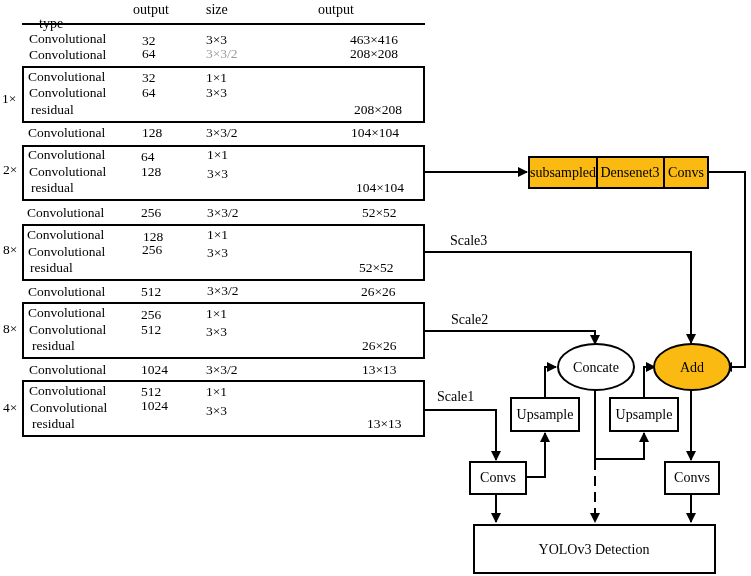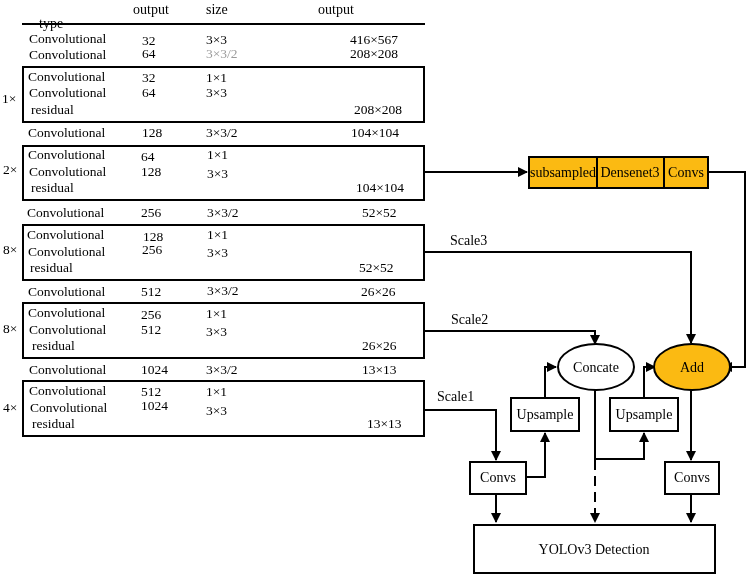--- a/index.html
+++ b/index.html
@@ -17,21 +17,21 @@
 
 <span class="t hdr" style="left:39px;top:16px">type</span>
 <span class="t hdr" style="left:133px;top:2px">output</span>
 <span class="t hdr" style="left:206px;top:2px">size</span>
 <span class="t hdr" style="left:318px;top:2px">output</span>
 <div class="rule" style="left:22px;top:23px;width:403px;height:2px"></div>
 
 <span class="t" style="left:29px;top:31px">Convolutional</span>
 <span class="t" style="left:142px;top:33px">32</span>
 <span class="t" style="left:206px;top:32px">3×3</span>
-<span class="t" style="left:350px;top:32px">416×567</span>
+<span class="t" style="left:350px;top:32px">463×416</span>
 
 <span class="t" style="left:29px;top:47px">Convolutional</span>
 <span class="t" style="left:142px;top:46px">64</span>
 <span class="t gray" style="left:206px;top:46px">3×3/2</span>
 <span class="t" style="left:350px;top:46px">208×208</span>
 
 <span class="t" style="left:2px;top:91px">1×</span>
 <div class="box" style="left:22px;top:66px;width:403px;height:57px"></div>
 <span class="t" style="left:28px;top:69px">Convolutional</span>
 <span class="t" style="left:142px;top:70px">32</span>

